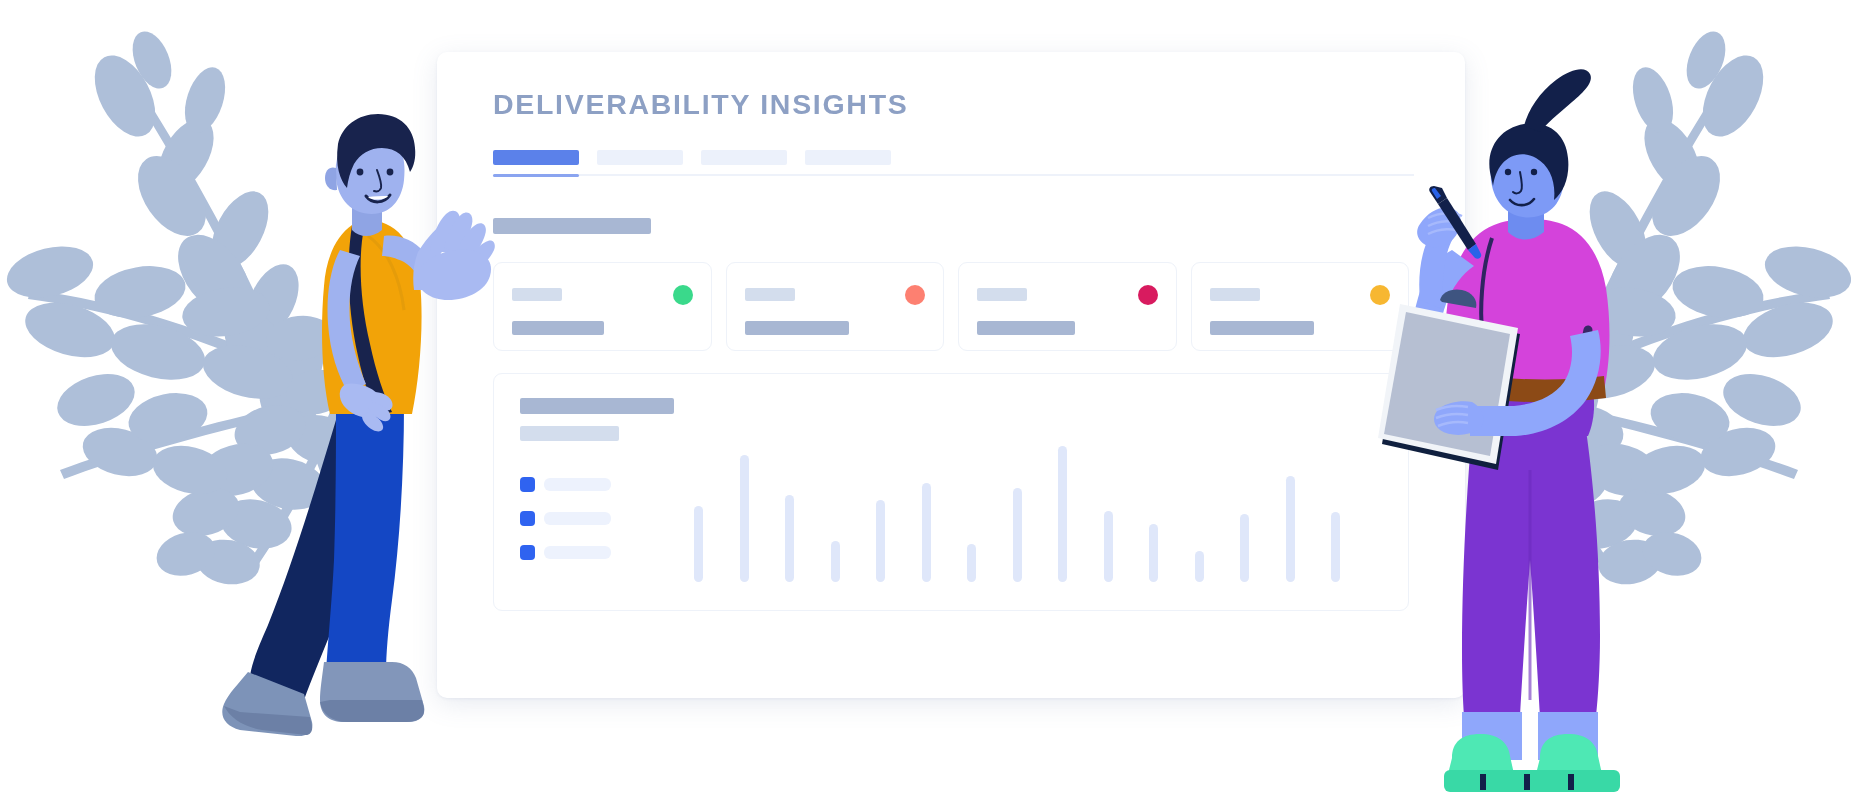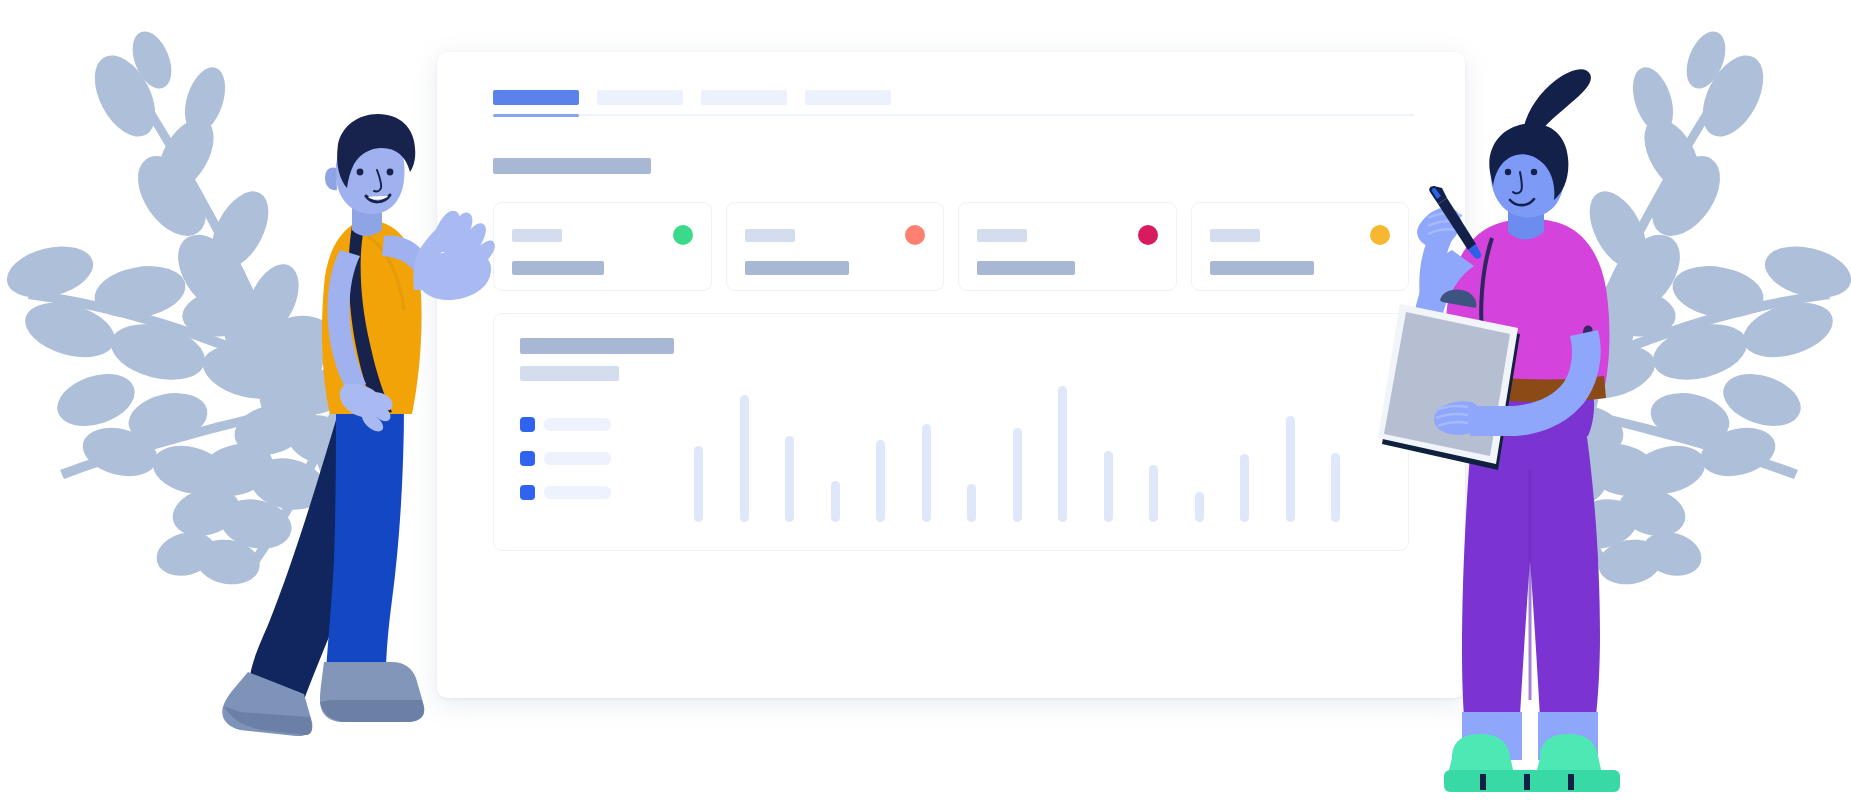--- a/index.html
+++ b/index.html
@@ -350,20 +350,21 @@
       <path d="M346 384 C 356 382, 370 386, 378 394 C 386 402, 386 412, 378 416 C 368 421, 352 416, 344 406 C 338 398, 338 388, 346 384 Z" fill="#a9baf2"></path>
       <path d="M374 392 C 382 392, 390 396, 392 402 C 394 408, 390 412, 384 410 C 378 408, 372 402, 370 396 Z" fill="#a9baf2"></path>
       <path d="M372 402 C 380 404, 388 408, 390 414 C 392 420, 387 423, 381 420 C 375 417, 369 411, 368 406 Z" fill="#a9baf2"></path>
       <path d="M368 412 C 375 415, 382 420, 383 426 C 384 431, 379 433, 373 430 C 367 427, 362 421, 362 416 Z" fill="#a9baf2"></path>
     </g>
   </svg>
 
   <div class="panel">
     <div class="panel-inner">
 
+      <div class="panel-title" style="color: rgb(141, 160, 196);">DELIVERABILITY INSIGHTS</div>
 
       <div class="tabs">
         <div class="tab-bar-line"></div>
         <div class="tab t0 active" style="background: rgb(91, 129, 234);"></div>
         <div class="tab t1" style="background: rgb(236, 241, 251);"></div>
         <div class="tab t2" style="background: rgb(236, 241, 251);"></div>
         <div class="tab t3" style="background: rgb(236, 241, 251);"></div>
       </div>
 
       <div class="section-head"></div>

